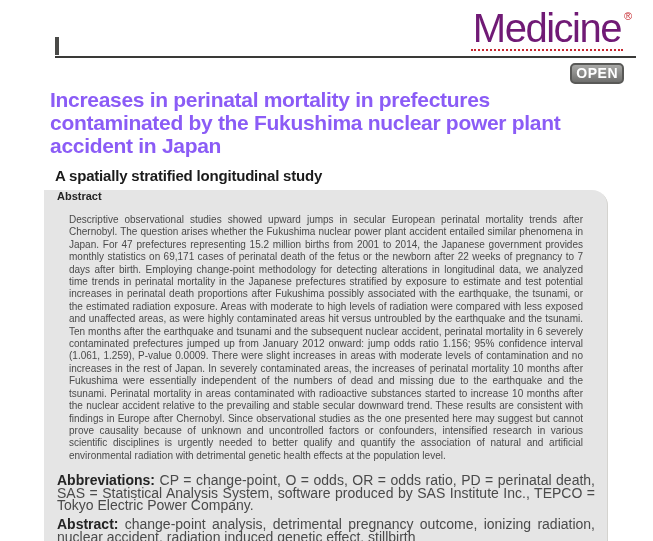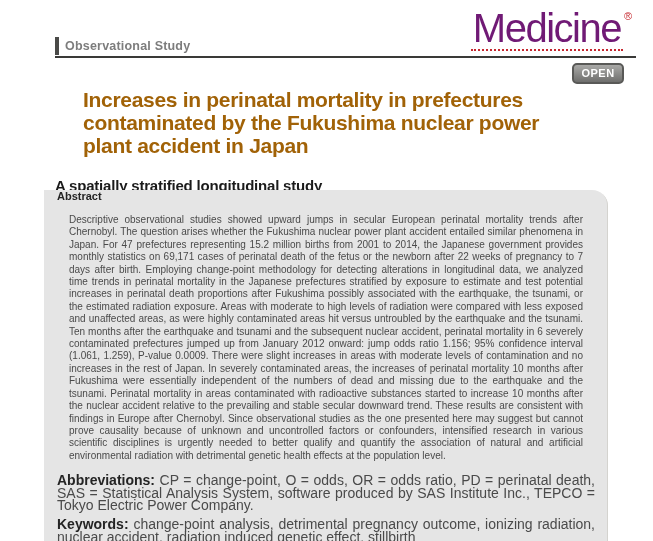--- a/index.html
+++ b/index.html
@@ -43,32 +43,32 @@
     font-size:11px;color:#c5282f;vertical-align:top;
     position:relative;top:2px;left:1px;
   }
   .open-badge{
     position:absolute;top:63px;right:29px;
     min-width:40px;height:14px;
     padding:1px 4px 2px 4px;
     background:linear-gradient(#a9a9a7,#6f6f6d);
     border:2px solid #595957;
     border-radius:5px;
-    color:#ffffff;font-size:11px;font-weight:bold;
+    color:#ffffff;font-size:14px;font-weight:bold;
     letter-spacing:0.5px;text-align:center;line-height:14px;
   }
 
   
   .title{
-    margin:88px 60px 0 83px;
+    margin:88px 60px 0 50px;
     font-size:21px;line-height:23px;font-weight:bold;
-    color:#a16207;letter-spacing:-0.3px;
+    color:#8b5cf6;letter-spacing:-0.3px;
   }
   .subtitle{
-    margin:20px 60px 0 55px;
+    margin:10px 60px 0 55px;
     font-size:15px;font-weight:bold;color:#1b1b1b;
     letter-spacing:-0.2px;
   }
   .authors{
     margin:9px 40px 6px 55px;
     font-size:11.5px;color:#2e2e2e;
   }
   .authors sup{font-size:8px;line-height:0;}
 
   
@@ -94,37 +94,36 @@
   }
   .para-label{font-weight:bold;color:#242424;}
 </style>
 </head>
 <body>
 
 <div class="page">
 
   <div class="category">
     <span class="cat-bar"></span>
-    <span class="cat-label">Observational Study</span>
   </div>
 
   <div class="rule"></div>
 
   <div class="journal">
     <span class="journal-name">Medicine</span><span class="reg-mark">®</span>
   </div>
 
   <div class="open-badge">OPEN</div>
 
   <h1 class="title">Increases in perinatal mortality in prefectures contaminated by the Fukushima nuclear power plant accident in Japan</h1>
 
   <h2 class="subtitle">A spatially stratified longitudinal study</h2>
 
   <p class="authors"><span>Hagen Heinrich Scherb, Dr rer nat Dipl-Math</span><sup>a,*</sup><span>, </span><span>Kuniyoshi Mori, MD</span><sup>b</sup><span>, </span><span>Keiji Hayashi, MD</span><sup>c</sup></p>
 
   <div class="abstract-box">
     <div class="abstract-heading">Abstract</div>
     <p class="abstract-body">Descriptive observational studies showed upward jumps in secular European perinatal mortality trends after Chernobyl. The question arises whether the Fukushima nuclear power plant accident entailed similar phenomena in Japan. For 47 prefectures representing 15.2 million births from 2001 to 2014, the Japanese government provides monthly statistics on 69,171 cases of perinatal death of the fetus or the newborn after 22 weeks of pregnancy to 7 days after birth. Employing change-point methodology for detecting alterations in longitudinal data, we analyzed time trends in perinatal mortality in the Japanese prefectures stratified by exposure to estimate and test potential increases in perinatal death proportions after Fukushima possibly associated with the earthquake, the tsunami, or the estimated radiation exposure. Areas with moderate to high levels of radiation were compared with less exposed and unaffected areas, as were highly contaminated areas hit versus untroubled by the earthquake and the tsunami. Ten months after the earthquake and tsunami and the subsequent nuclear accident, perinatal mortality in 6 severely contaminated prefectures jumped up from January 2012 onward: jump odds ratio 1.156; 95% confidence interval (1.061, 1.259), P-value 0.0009. There were slight increases in areas with moderate levels of contamination and no increases in the rest of Japan. In severely contaminated areas, the increases of perinatal mortality 10 months after Fukushima were essentially independent of the numbers of dead and missing due to the earthquake and the tsunami. Perinatal mortality in areas contaminated with radioactive substances started to increase 10 months after the nuclear accident relative to the prevailing and stable secular downward trend. These results are consistent with findings in Europe after Chernobyl. Since observational studies as the one presented here may suggest but cannot prove causality because of unknown and uncontrolled factors or confounders, intensified research in various scientific disciplines is urgently needed to better qualify and quantify the association of natural and artificial environmental radiation with detrimental genetic health effects at the population level.</p>
     <p class="abstract-para"><span class="para-label">Abbreviations:</span><span> CP = change-point, O = odds, OR = odds ratio, PD = perinatal death, SAS = Statistical Analysis System, software produced by SAS Institute Inc., TEPCO = Tokyo Electric Power Company.</span></p>
-    <p class="abstract-para"><span class="para-label">Keywords:</span><span> change-point analysis, detrimental pregnancy outcome, ionizing radiation, nuclear accident, radiation induced genetic effect, stillbirth</span></p>
+    <p class="abstract-para"><span class="para-label">Abstract:</span><span> change-point analysis, detrimental pregnancy outcome, ionizing radiation, nuclear accident, radiation induced genetic effect, stillbirth</span></p>
   </div>
 
 </div>
 
 </body></html>

